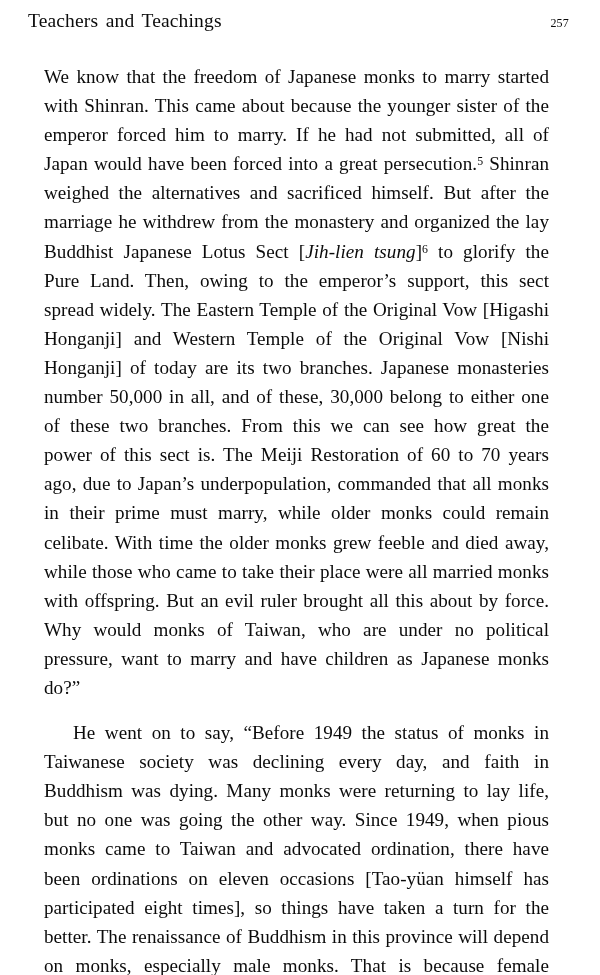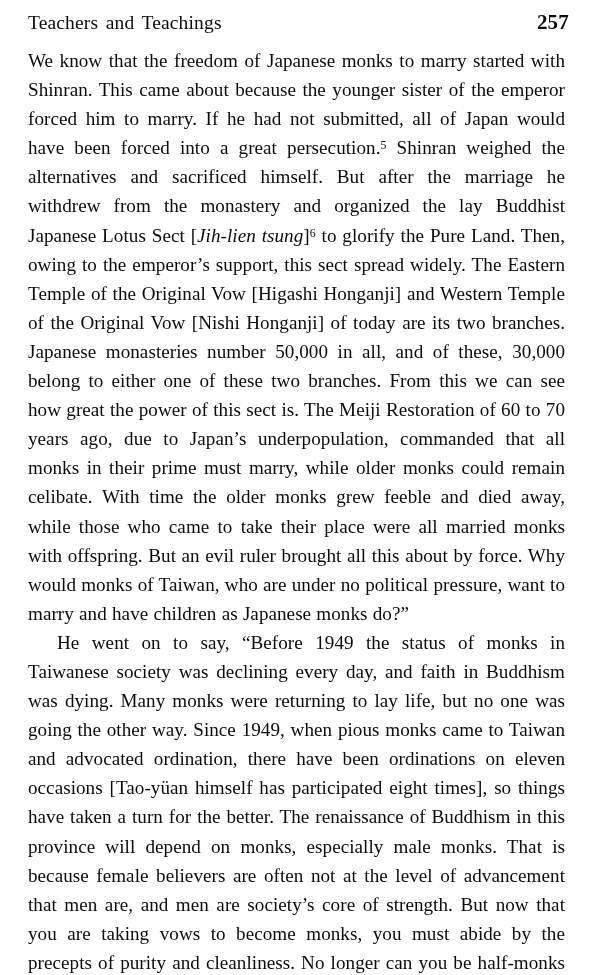--- a/index.html
+++ b/index.html
@@ -36,35 +36,34 @@
     justify-content: space-between;
     height: 26px;
   }
   .running-head-title {
     font-size: 19.5px;
     letter-spacing: 0.15px;
     word-spacing: 2.5px;
     white-space: nowrap;
   }
   .running-head-folio {
-    font-size: 21px;
+    font-size: 12px;
     letter-spacing: 0.2px;
     white-space: nowrap;
-    font-weight: bold;
   }
 
   
   .textblock {
     position: absolute;
     top: 46px;
     left: 28px;
     width: 537px;
   }
   p.para {
-    margin: 0;
+    margin: 16px;
     text-align: justify;
     text-align-last: left;
     text-justify: inter-word;
     font-size: 19.1px;
     line-height: 29.1px;
     letter-spacing: 0.05px;
     word-spacing: 0.4px;
     hyphens: none;
     -webkit-hyphens: none;
   }

